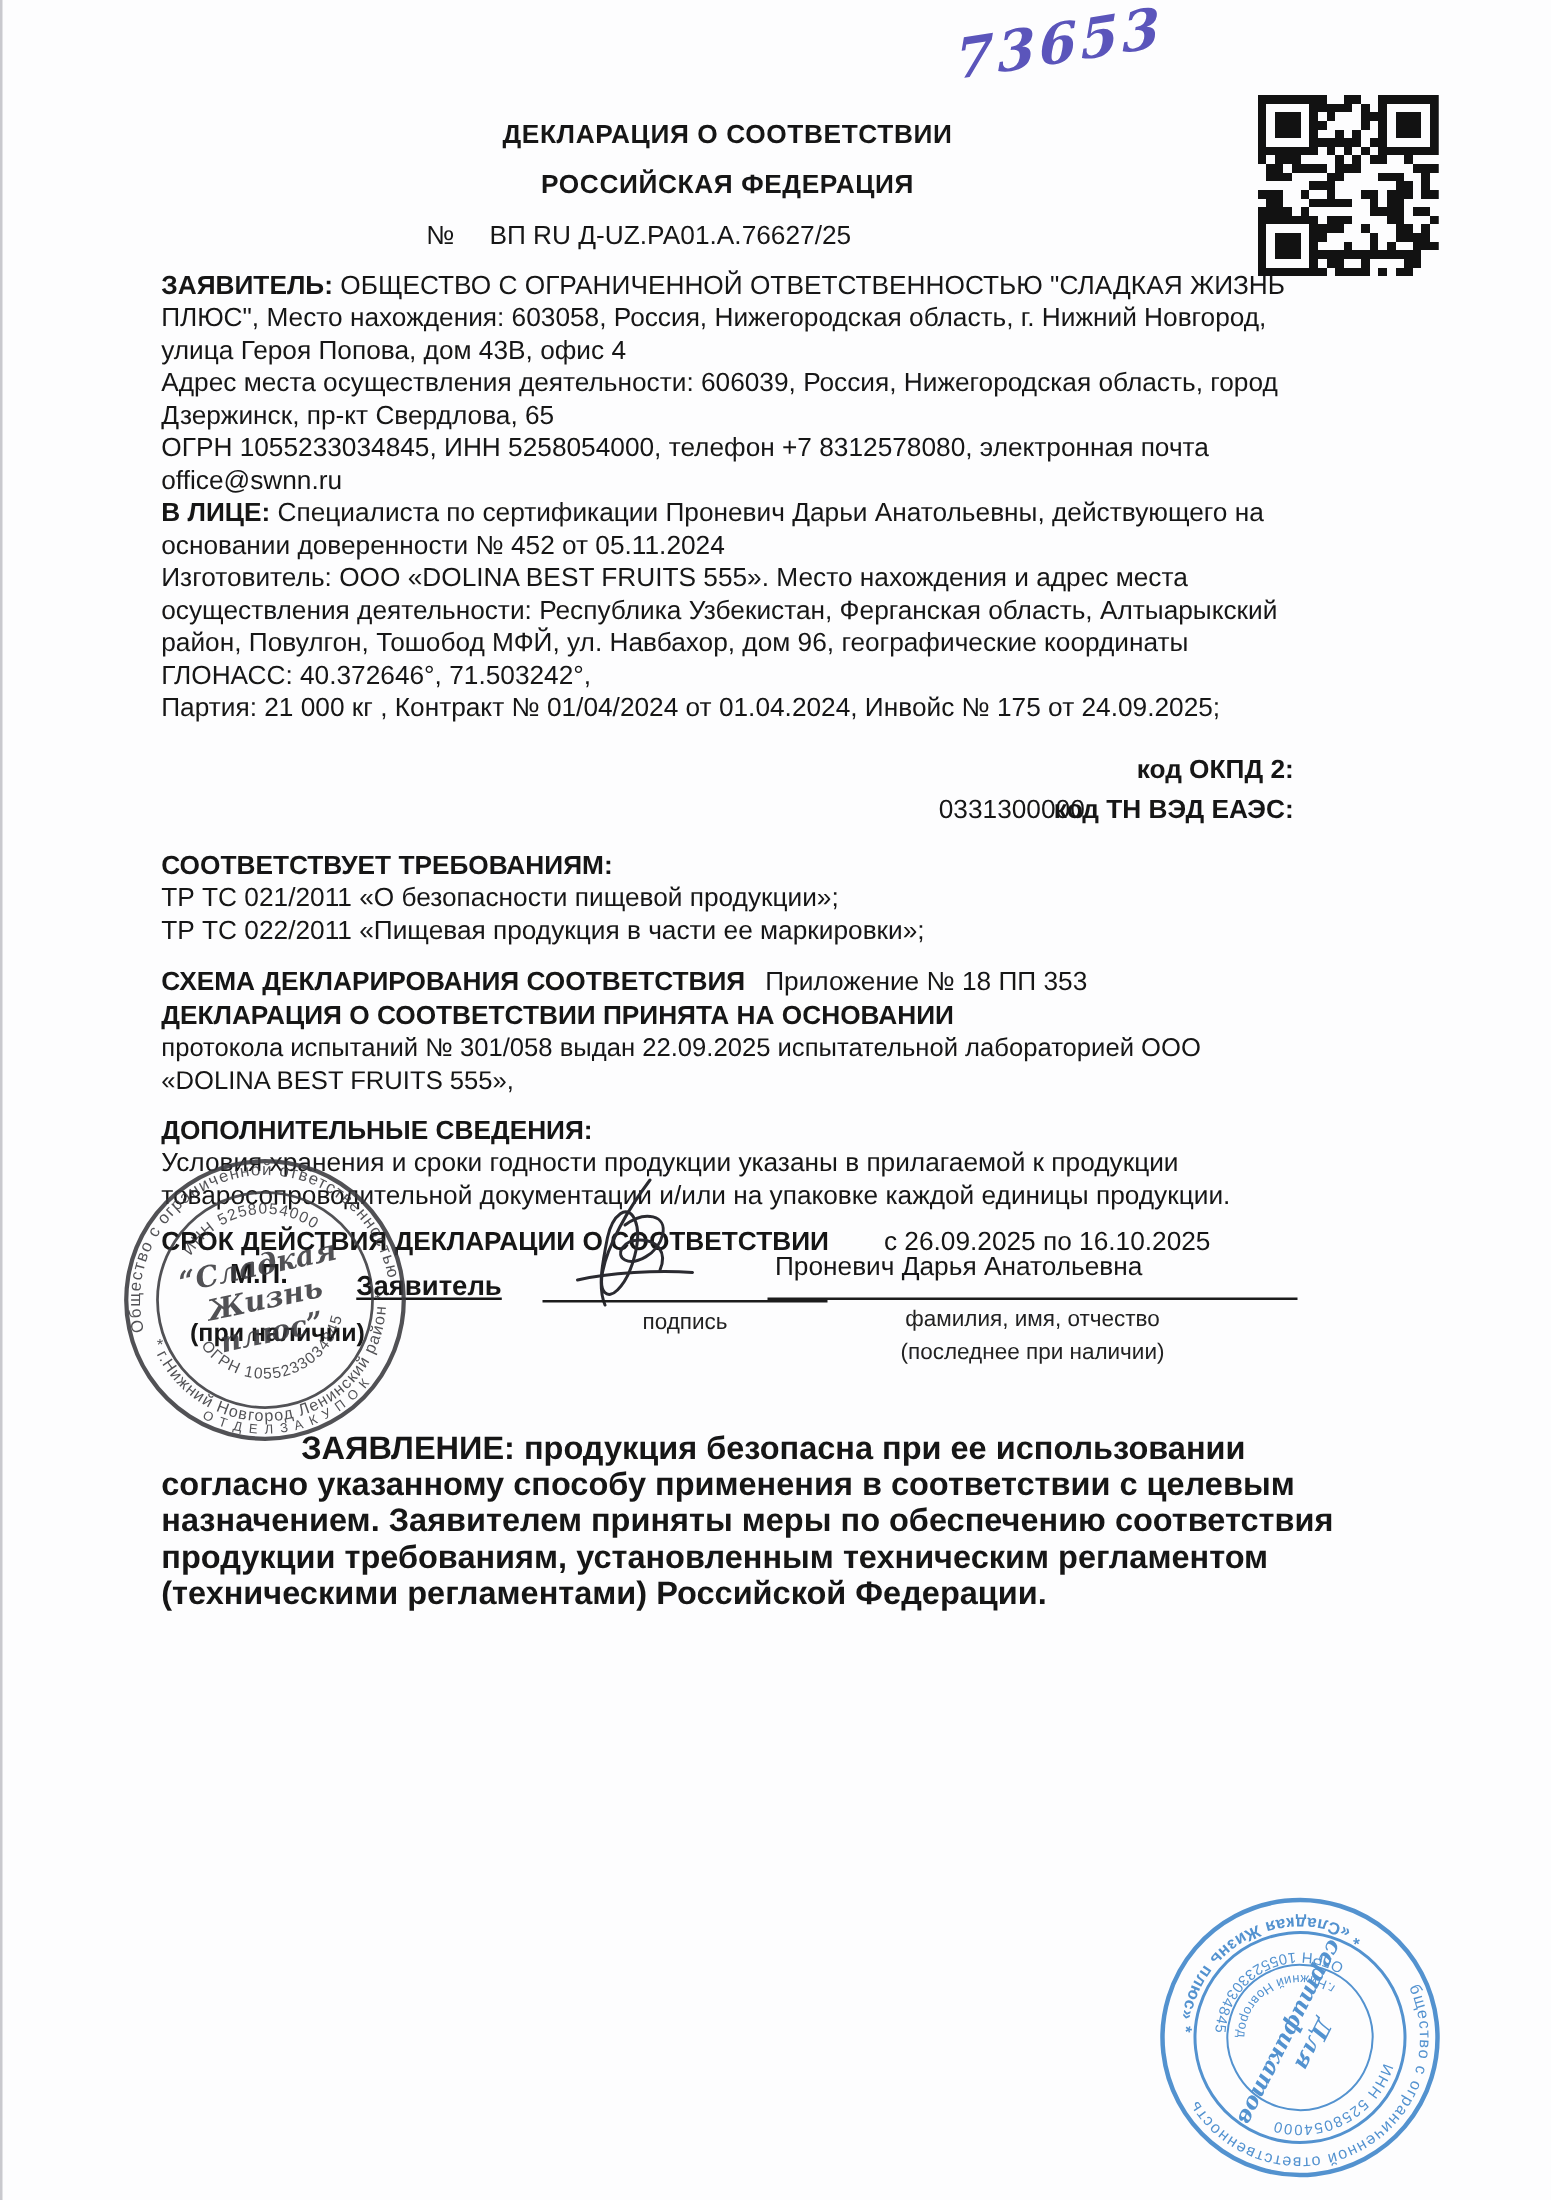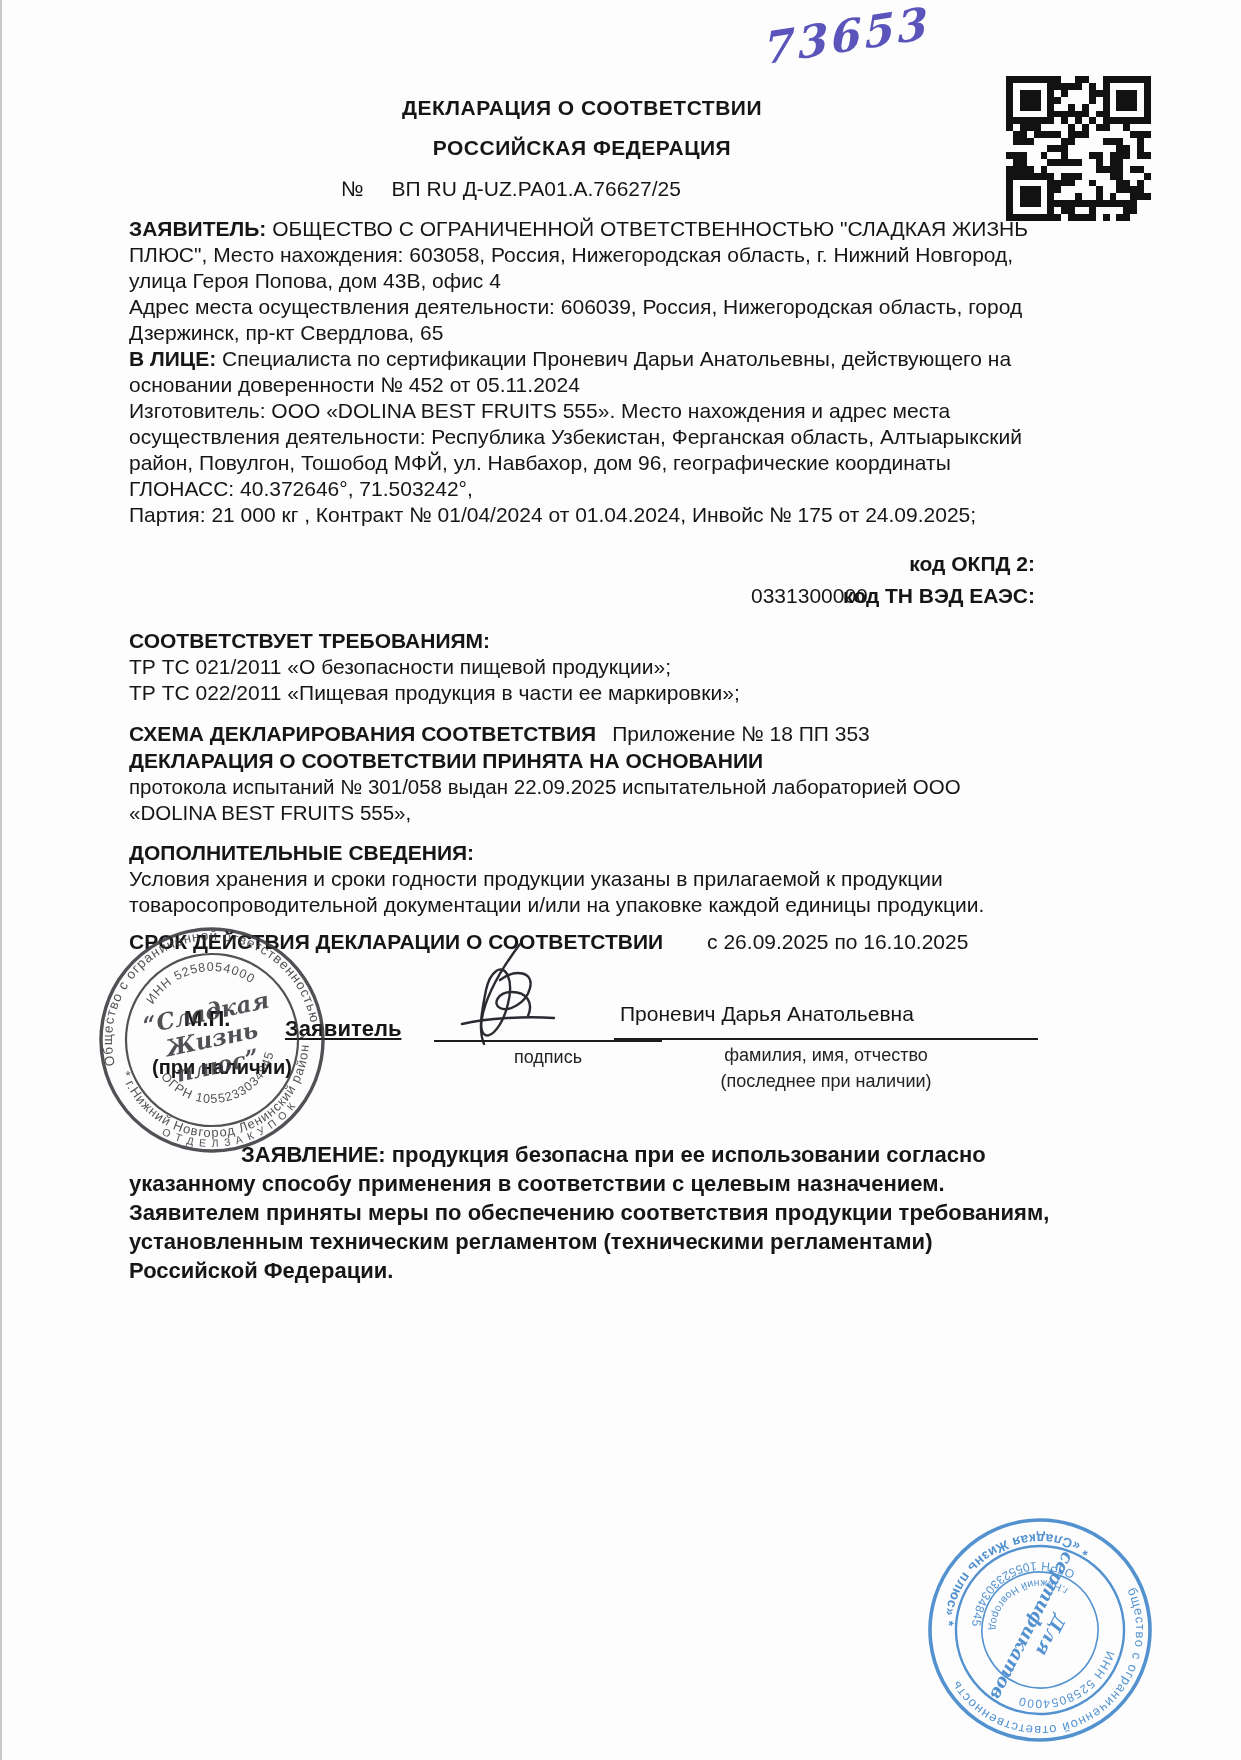--- a/index.html
+++ b/index.html
@@ -40,21 +40,21 @@
   .sig-line1{position:absolute; left:432px; top:1040px; width:228px; border-top:2px solid #1c1c1c;}
   .sig-caption{position:absolute; left:440px; top:1046px; width:212px; text-align:center;}
   .sig-squiggle{position:absolute; left:440px; top:938px; width:130px; height:112px;}
   .sig-name{position:absolute; left:618px; top:1002px; font-size:21px;}
   .sig-line2{position:absolute; left:612px; top:1038px; width:424px; border-top:2px solid #1c1c1c;}
   .sig-cap2{position:absolute; left:612px; top:1044px; width:424px; text-align:center;}
   .sig-cap3{position:absolute; left:612px; top:1070px; width:424px; text-align:center;}
 
   .statement{
     position:absolute; left:127px; top:1118px; width:938px;
-    font-size:22px; line-height:29px; font-weight:bold; text-indent:112px;
+    font-size:26px; line-height:29px; font-weight:bold; text-indent:112px;
   }
 
   
   .stamp{position:absolute; pointer-events:none;}
   .stamp-black{left:90px; top:920px; width:240px; height:240px; opacity:.88; transform:rotate(-12deg);}
   .stamp-blue{left:918px; top:1510px; width:240px; height:240px; opacity:.9; transform:rotate(152deg);}
   .stamp svg{width:100%; height:100%; overflow:visible;}
   .st-center-serif{font-family:"DejaVu Serif", serif; font-style:italic; font-weight:bold;}
 </style>
 </head>
@@ -319,20 +319,21 @@
     <div class="num-row">
       <span>№</span>
       <span>ВП RU Д-UZ.РА01.А.76627/25</span>
     </div>
 
     <p class="para" style="margin-top:15px;">
       <b>ЗАЯВИТЕЛЬ:</b>
       <span>ОБЩЕСТВО С ОГРАНИЧЕННОЙ ОТВЕТСТВЕННОСТЬЮ "СЛАДКАЯ ЖИЗНЬ ПЛЮС", Место нахождения: 603058, Россия, Нижегородская область, г. Нижний Новгород, улица Героя Попова, дом 43В, офис 4</span>
     </p>
     <p class="para">Адрес места осуществления деятельности: 606039, Россия, Нижегородская область, город Дзержинск, пр-кт Свердлова, 65</p>
+    <p class="para">ОГРН 1055233034845, ИНН 5258054000, телефон +7 8312578080, электронная почта office@swnn.ru</p>
     <p class="para">
       <b>В ЛИЦЕ:</b>
       <span>Специалиста по сертификации Проневич Дарьи Анатольевны, действующего на основании доверенности № 452 от 05.11.2024</span>
     </p>
     <p class="para">Изготовитель: ООО «DOLINA BEST FRUITS 555». Место нахождения и адрес места осуществления деятельности: Республика Узбекистан, Ферганская область, Алтыарыкский район, Повулгон, Тошобод МФЙ, ул. Навбахор, дом 96, географические координаты ГЛОНАСС: 40.372646°, 71.503242°,</p>
     <p class="para">Партия: 21 000 кг , Контракт № 01/04/2024 от 01.04.2024, Инвойс № 175 от 24.09.2025;</p>
 
     <div class="codes">
       <div class="code-row">
         <b>код ОКПД 2:</b>

